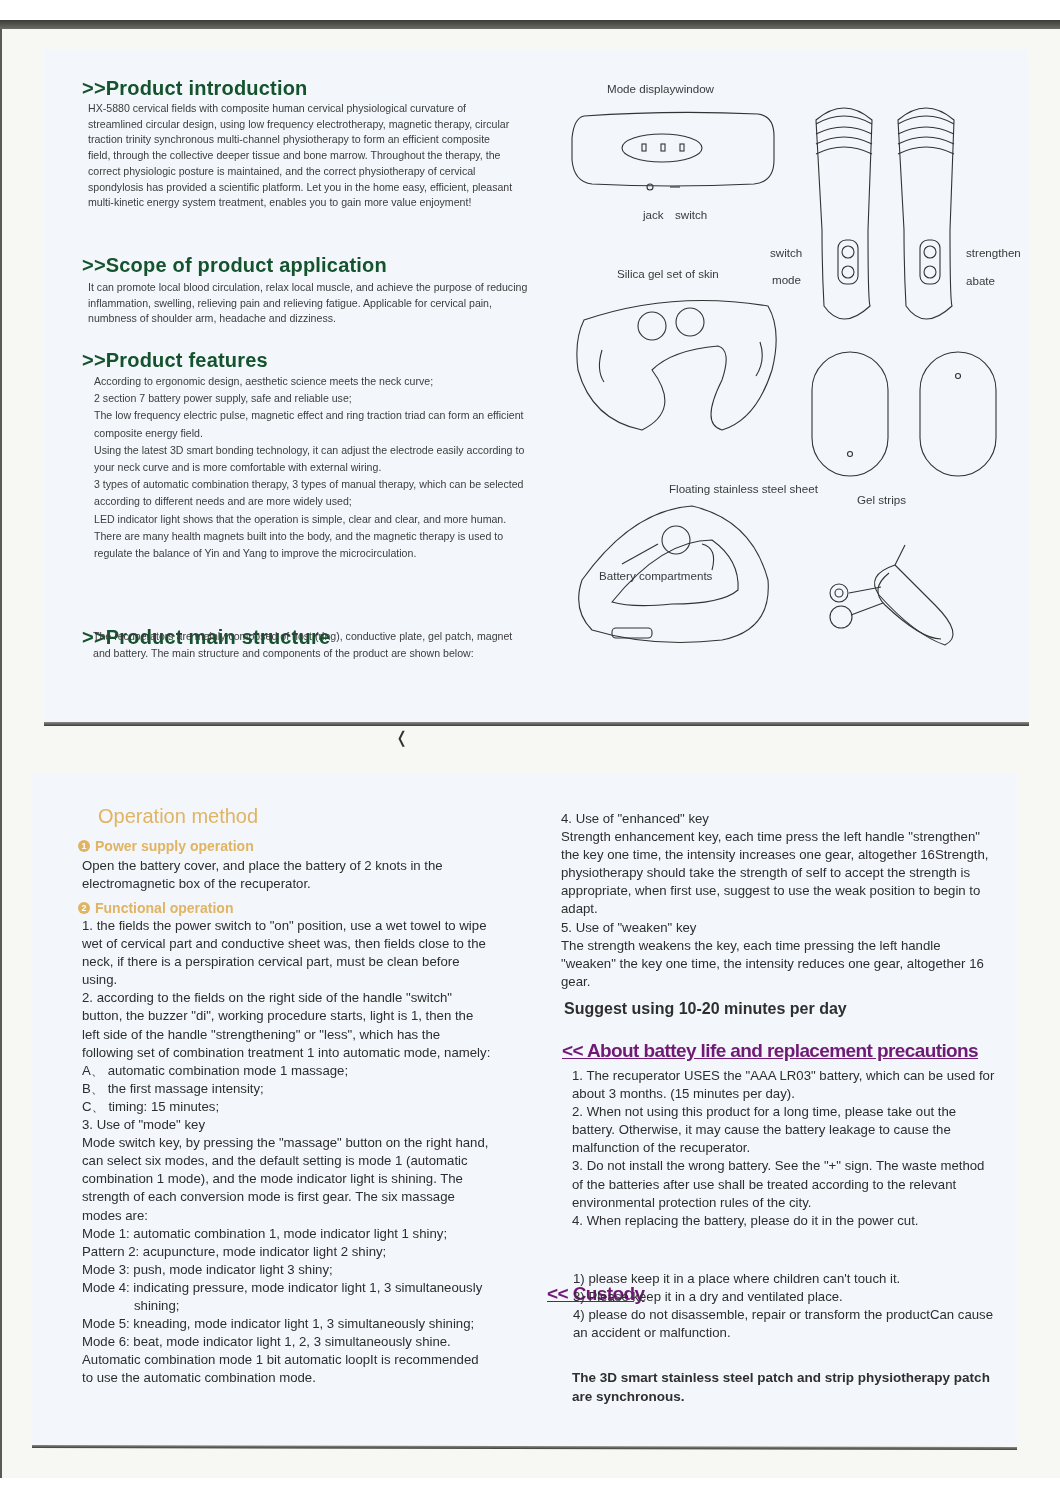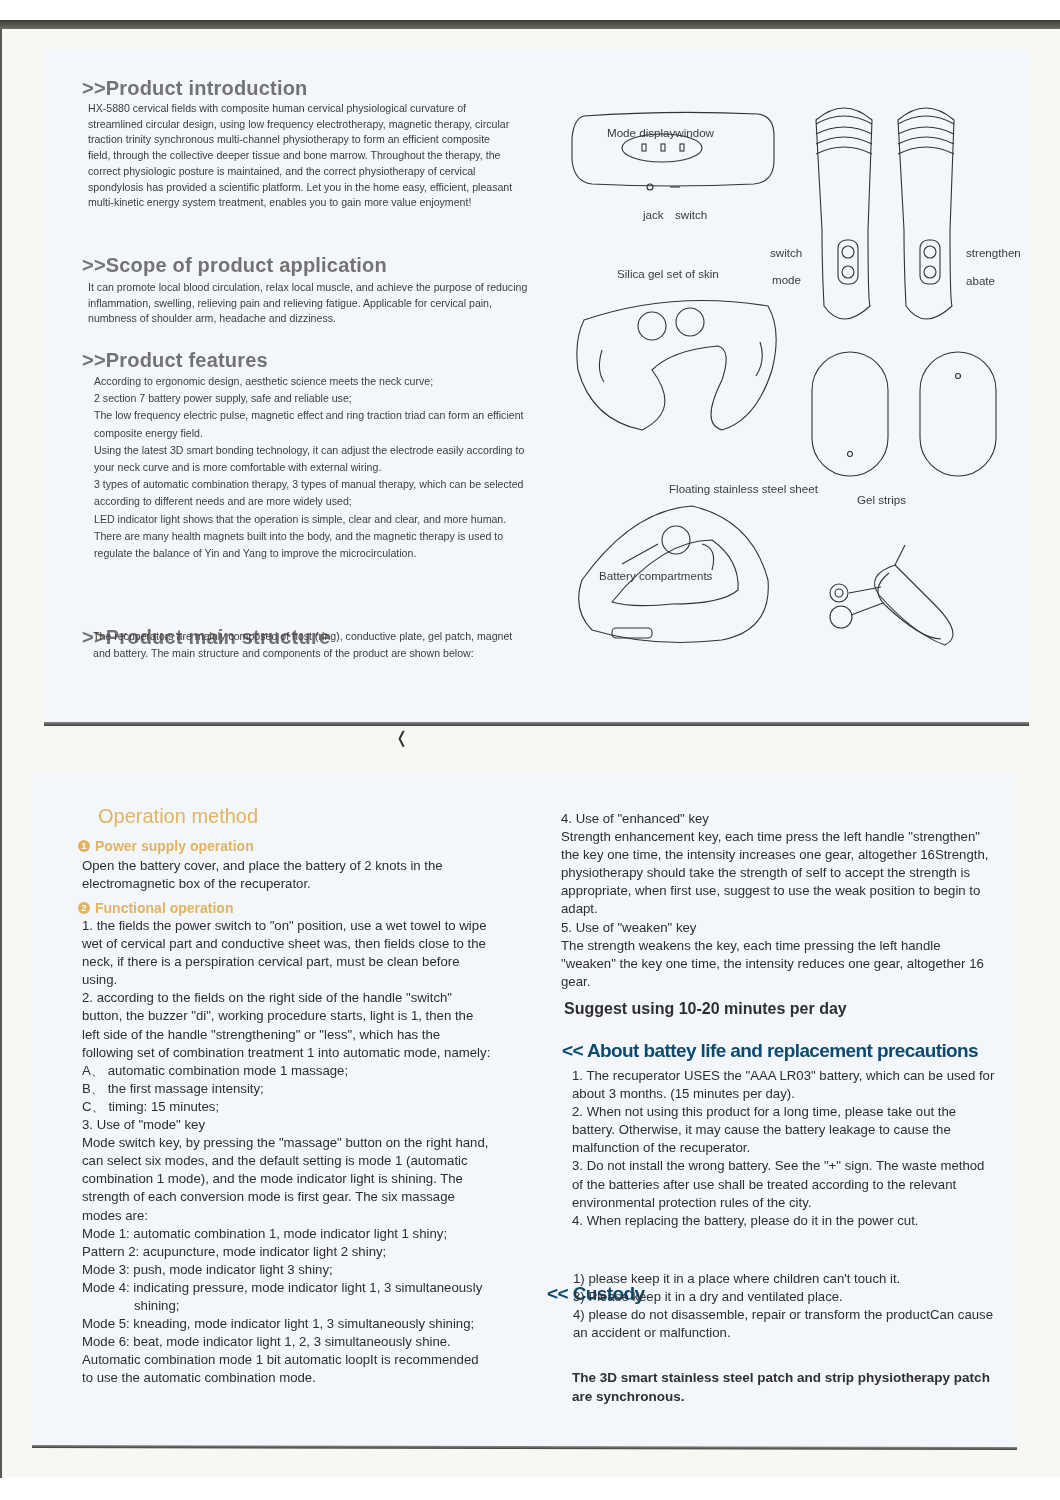--- a/index.html
+++ b/index.html
@@ -9,32 +9,32 @@
   .scan-bg { position: absolute; left: 0; top: 20px; width: 1060px; height: 1458px; background: #f7f7f4; border-left: 2px solid #5a5a55; }
   .top-bar { position: absolute; left: 0; top: 20px; width: 1060px; height: 9px; background: linear-gradient(#3c3c38, #6c6c66); }
 
   .page { position: absolute; background: #f3f6fb; }
   .page1 { left: 44px; top: 50px; width: 985px; height: 672px; }
   .page1-rule { position: absolute; left: 44px; top: 722px; width: 985px; height: 4px; background: linear-gradient(#8a8a86, #3e3e3a); }
   .page2 { left: 32px; top: 773px; width: 985px; height: 673px; }
   .page2-rule { position: absolute; left: 32px; top: 1446px; width: 985px; height: 3px; background: linear-gradient(#8a8a86, #3e3e3a); transform: rotate(0.12deg); }
   .scan-mark { position: absolute; left: 395px; top: 728px; font-size: 16px; color: #333; }
 
-  .heading { position: absolute; color: #737373; font-weight: bold; font-size: 20px; letter-spacing: 0.2px; }
+  .heading { position: absolute; color: #14532d; font-weight: bold; font-size: 20px; letter-spacing: 0.2px; }
   .para { position: absolute; font-size: 10.6px; line-height: 15.7px; color: #3d3d3d; }
   .para p { margin: 0; }
 
   .op-title { position: absolute; color: #e0b462; font-weight: normal; font-size: 20px; }
   .sub-heading { position: absolute; color: #e0b462; font-weight: bold; font-size: 14px; display: flex; align-items: center; gap: 5px; }
   .num-badge { display: inline-block; width: 12px; height: 12px; border-radius: 50%; background: #e0b462; color: #fff; font-size: 9px; line-height: 12px; text-align: center; }
   .op-text { position: absolute; font-size: 13.2px; line-height: 18.1px; color: #2e2e2e; }
   .op-text p { margin: 0; }
   .indent { padding-left: 52px; }
   .strong-line { position: absolute; font-size: 16px; font-weight: bold; color: #2f2f2f; }
-  .right-heading { position: absolute; color: #0c4a6e; font-weight: bold; font-size: 19px; letter-spacing: -0.6px; }
+  .right-heading { position: absolute; color: #701a75; font-weight: bold; font-size: 19px; letter-spacing: -0.6px; text-decoration: underline; }
   .bold-note { position: absolute; font-size: 13.5px; line-height: 19px; font-weight: bold; color: #2f2f2f; }
 
   .diagram-label { position: absolute; font-size: 11.6px; color: #3a3a3a; white-space: nowrap; }
   svg.fig { position: absolute; overflow: visible; }
   svg.fig * { fill: none; stroke: #333; stroke-width: 1.1; }
 </style>
 </head>
 <body>
 
 <div class="scan-bg"></div>
@@ -63,21 +63,21 @@
   <p>3 types of automatic combination therapy, 3 types of manual therapy, which can be selected according to different needs and are more widely used;</p>
   <p>LED indicator light shows that the operation is simple, clear and clear, and more human.</p>
   <p>There are many health magnets built into the body, and the magnetic therapy is used to regulate the balance of Yin and Yang to improve the microcirculation.</p>
 </div>
 
 <div class="heading" style="left:82px;top:603px;margin-top:23px;">&gt;&gt;Product main structure</div>
 <div class="para" style="left:93px;top:628px;width:435px;line-height:17px;">
   <p>The recuperators are mainly composed of host (ring), conductive plate, gel patch, magnet and battery. The main structure and components of the product are shown below:</p>
 </div>
 
-<div class="diagram-label" style="left:607px;top:82px;margin-top:44px;">Mode displaywindow</div>
+<div class="diagram-label" style="left:607px;top:82px;">Mode displaywindow</div>
 <svg class="fig" style="left:570px;top:110px;" width="210" height="80">
   <path d="M14 6 Q100 0 188 4 Q204 6 204 26 L204 50 Q204 72 184 74 Q100 78 22 74 Q4 72 2 50 L2 28 Q4 8 14 6 Z"></path>
   <ellipse cx="92" cy="38" rx="40" ry="14"></ellipse>
   <rect x="72" y="34" width="4" height="7"></rect>
   <rect x="91" y="34" width="4" height="7"></rect>
   <rect x="110" y="34" width="4" height="7"></rect>
   <circle cx="80" cy="77" r="3"></circle>
   <path d="M100 77 L110 77"></path>
 </svg>
 <div class="diagram-label" style="left:615px;top:208px;padding-left:28px;">jack</div>

